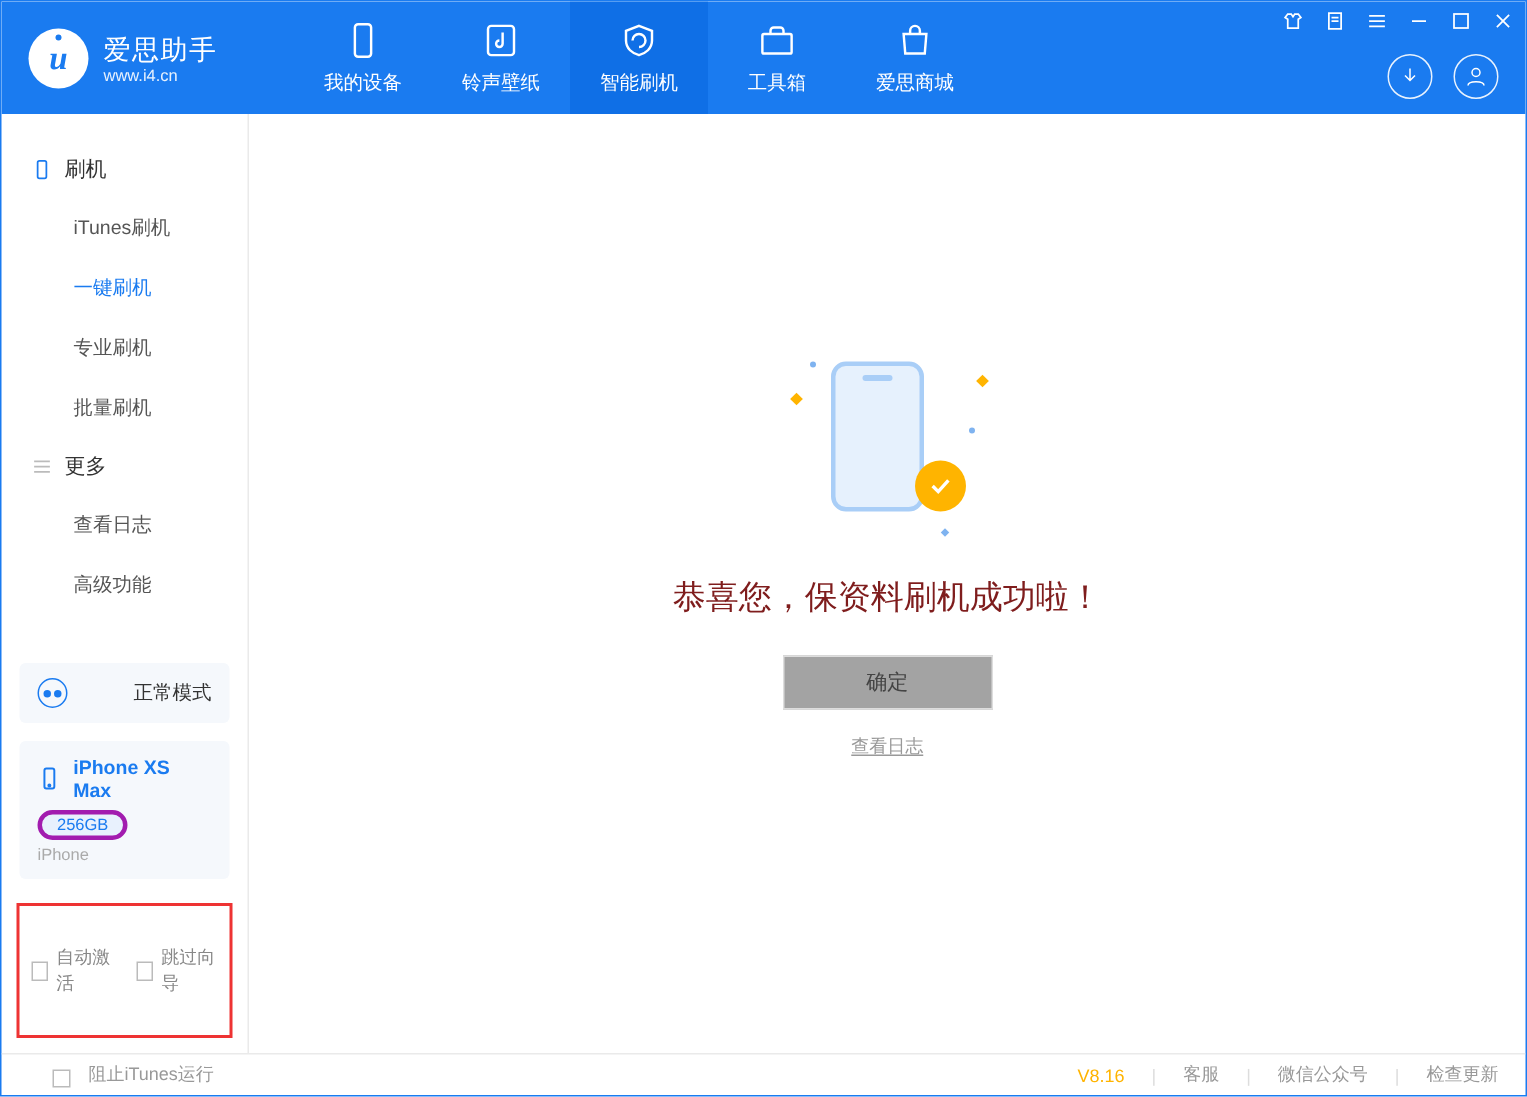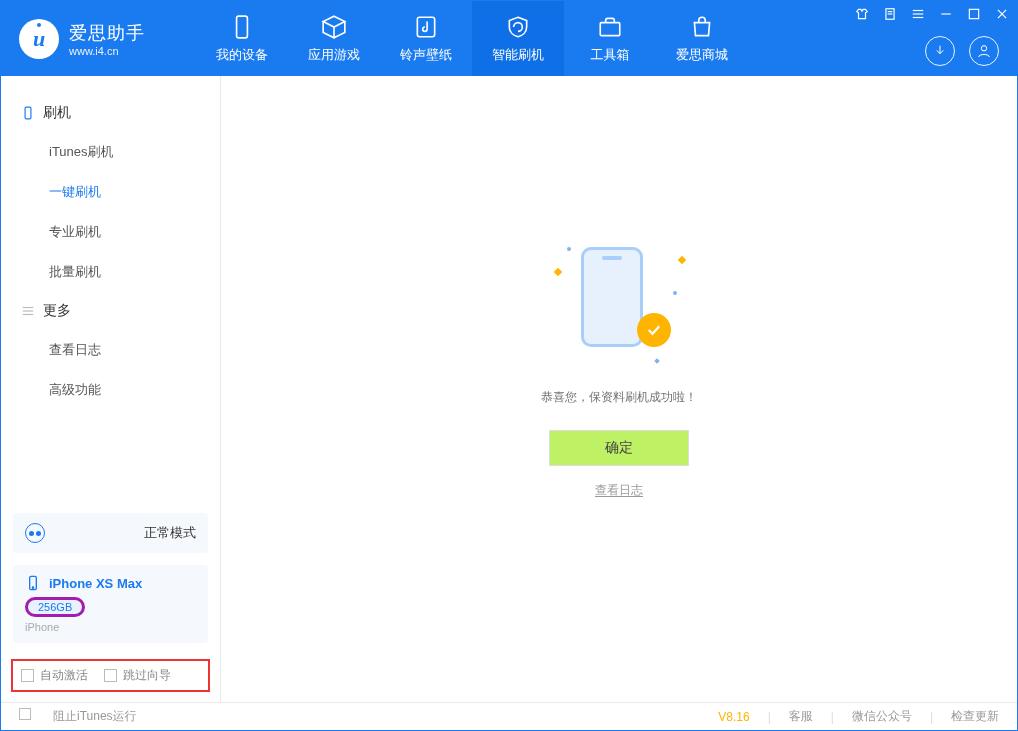--- a/index.html
+++ b/index.html
@@ -24,66 +24,66 @@
 
 .win-controls { position: absolute; top: 6px; right: 8px; display: flex; gap: 14px; color: #fff; font-size: 12px; align-items: center; }
 .win-controls span { cursor: pointer; display: inline-flex; width: 14px; height: 14px; align-items: center; justify-content: center; }
 
 .header-circles { position: absolute; right: 18px; bottom: 10px; display: flex; gap: 14px; }
 .hcircle { width: 30px; height: 30px; border: 1.5px solid rgba(255,255,255,.9); border-radius: 50%; display: flex; align-items: center; justify-content: center; color: #fff; cursor: pointer; }
 .hcircle svg { width: 16px; height: 16px; fill: none; stroke: #fff; stroke-width: 1.5; }
 
 
 .body { display: flex; height: calc(100% - 75px - 28px); }
-.sidebar { width: 220px; border-right: 1px solid #eaeaea; padding-top: 18px; display: flex; flex-direction: column; position: relative; }
+.sidebar { width: 165px; border-right: 1px solid #eaeaea; padding-top: 18px; display: flex; flex-direction: column; position: relative; }
 .group-title { display: flex; align-items: center; gap: 8px; padding: 10px 20px; color: #333; font-size: 14px; }
 .group-title svg { width: 14px; height: 14px; }
 .subitem { padding: 11px 20px 11px 48px; color: #555; font-size: 13px; cursor: pointer; }
 .subitem.active { color: #1a7bf0; }
 
 .mode-card, .device-card { margin: 6px 12px; background: #f5f8fc; border-radius: 4px; padding: 10px 12px; font-size: 13px; color: #333; justify-content: space-between; }
 .mode-card { display: flex; align-items: center; gap: 10px; margin-top: auto; }
 .mode-icon { width: 20px; height: 20px; border: 1.5px solid #1a7bf0; border-radius: 50%; display: flex; align-items: center; justify-content: center; position: relative; }
 .mode-icon::before, .mode-icon::after { content:""; width:5px; height:5px; background:#1a7bf0; border-radius:50%; position:absolute; }
 .mode-icon::before { left:3px; }
 .mode-icon::after { right:3px; }
 
 .device-card { margin-bottom: 10px; }
 .device-card .row1 { display: flex; align-items: center; gap: 8px; font-weight: 600; color: #1a7bf0; margin-bottom: 6px; }
 .device-card .row1 svg { width: 16px; height: 16px; }
 .badge { display: inline-block; border: 3px solid #a21caf; color: #1a7bf0; background: #e8f1fd; border-radius: 10px; padding: 1px 10px; font-size: 11px; }
 .device-sub { color: #aaa; font-size: 11px; margin-top: 4px; }
 
 
-.redbox { border: 2px solid #e33; margin: 6px 10px 10px 10px; padding: 6px 8px; display: flex; gap: 16px; align-items: center; }
+.redbox { border: 2px solid #e33; margin: 6px 10px 10px 10px; padding: 26px 8px; display: flex; gap: 16px; align-items: center; }
 .chk { display: flex; align-items: center; gap: 6px; font-size: 12px; color: #888; cursor: pointer; }
 .chk .box { width: 13px; height: 13px; border: 1px solid #bbb; background: #fff; }
 
 
 .main { flex: 1; display: flex; flex-direction: column; align-items: center; justify-content: center; padding-bottom: 40px; }
 .illust { position: relative; width: 120px; height: 120px; margin-bottom: 30px; }
 .phone { position: absolute; left: 22px; top: 8px; width: 62px; height: 100px; border: 3px solid #a9cef7; border-radius: 10px; background: #e6f1fd; }
 .phone::before { content:""; position:absolute; top:6px; left:50%; transform:translateX(-50%); width:20px; height:4px; background:#a9cef7; border-radius:2px; }
 .check { position: absolute; right: 8px; bottom: 12px; width: 34px; height: 34px; background: #ffb400; border-radius: 50%; display:flex; align-items:center; justify-content:center; }
 .check svg { width:18px; height:18px; stroke:#fff; stroke-width:3; fill:none; }
 .spark { position:absolute; width:6px; height:6px; background:#ffb400; transform: rotate(45deg); }
 .spark.s1 { left:-4px; top:30px; }
 .spark.s2 { right:-6px; top:18px; }
 .spark.s3 { right:20px; bottom:-4px; width:4px; height:4px; background:#7fb3f0; }
 .dot { position:absolute; width:4px; height:4px; background:#7fb3f0; border-radius:50%; }
 .dot.d1 { left:8px; top:8px; }
 .dot.d2 { right:2px; top:52px; }
 
-.success-text { font-size: 12px; color: #737373; margin-bottom: 24px; }
-.ok-btn { width: 140px; height: 36px; border: 1px solid #ddd; background: #bef264; font-size: 14px; color: #444; cursor: pointer; margin-bottom: 16px; }
+.success-text { font-size: 22px; color: #7f1d1d; margin-bottom: 24px; }
+.ok-btn { width: 140px; height: 36px; border: 1px solid #ddd; background: #a3a3a3; font-size: 14px; color: #444; cursor: pointer; margin-bottom: 16px; }
 .log-link { font-size: 12px; color: #999; cursor: pointer; text-decoration: underline; text-underline-offset: 2px; }
 
 
 .footer { height: 28px; border-top: 1px solid #eaeaea; display: flex; align-items: center; padding: 0 18px; font-size: 12px; color: #999; }
-.footer .left { display:flex; align-items:flex-start; gap:22px; }
+.footer .left { display:flex; align-items:flex-end; gap:12px;margin-left:16px; }
 .footer .left .box { width:12px; height:12px; border:1px solid #bbb; }
 .footer .right { margin-left:auto; display:flex; align-items:center; gap:18px; }
 .footer .sep { color:#ddd; }
 .footer .version { color:#ffb400; }
 .footer .link { cursor:pointer; }
 </style>
 </head>
 <body>
 
 <div class="header">
@@ -97,28 +97,20 @@
     </div>
   </div>
   <div class="tabs">
     <div class="tab">
       <span class="ticon">
           <svg viewBox="0 0 24 24">
             <rect x="7" y="2" width="10" height="20" rx="2" fill="none" stroke-width="1.5"></rect>
           </svg>
         </span>
       <span>我的设备</span>
-    </div>
-    <div class="tab">
-      <span class="ticon">
-          <svg viewBox="0 0 24 24">
-            <path d="M12 2 L22 7 L12 12 L2 7 Z M2 7 V17 L12 22 V12 M22 7 V17 L12 22" fill="none" stroke-width="1.5"></path>
-          </svg>
-        </span>
-      <span>应用游戏</span>
     </div>
     <div class="tab">
       <span class="ticon">
           <svg viewBox="0 0 24 24">
             <rect x="4" y="3" width="16" height="18" rx="2" fill="none" stroke-width="1.5"></rect>
             <path d="M13 7 V14 A2 2 0 1 1 11 12" fill="none" stroke-width="1.5"></path>
           </svg>
         </span>
       <span>铃声壁纸</span>
     </div>

